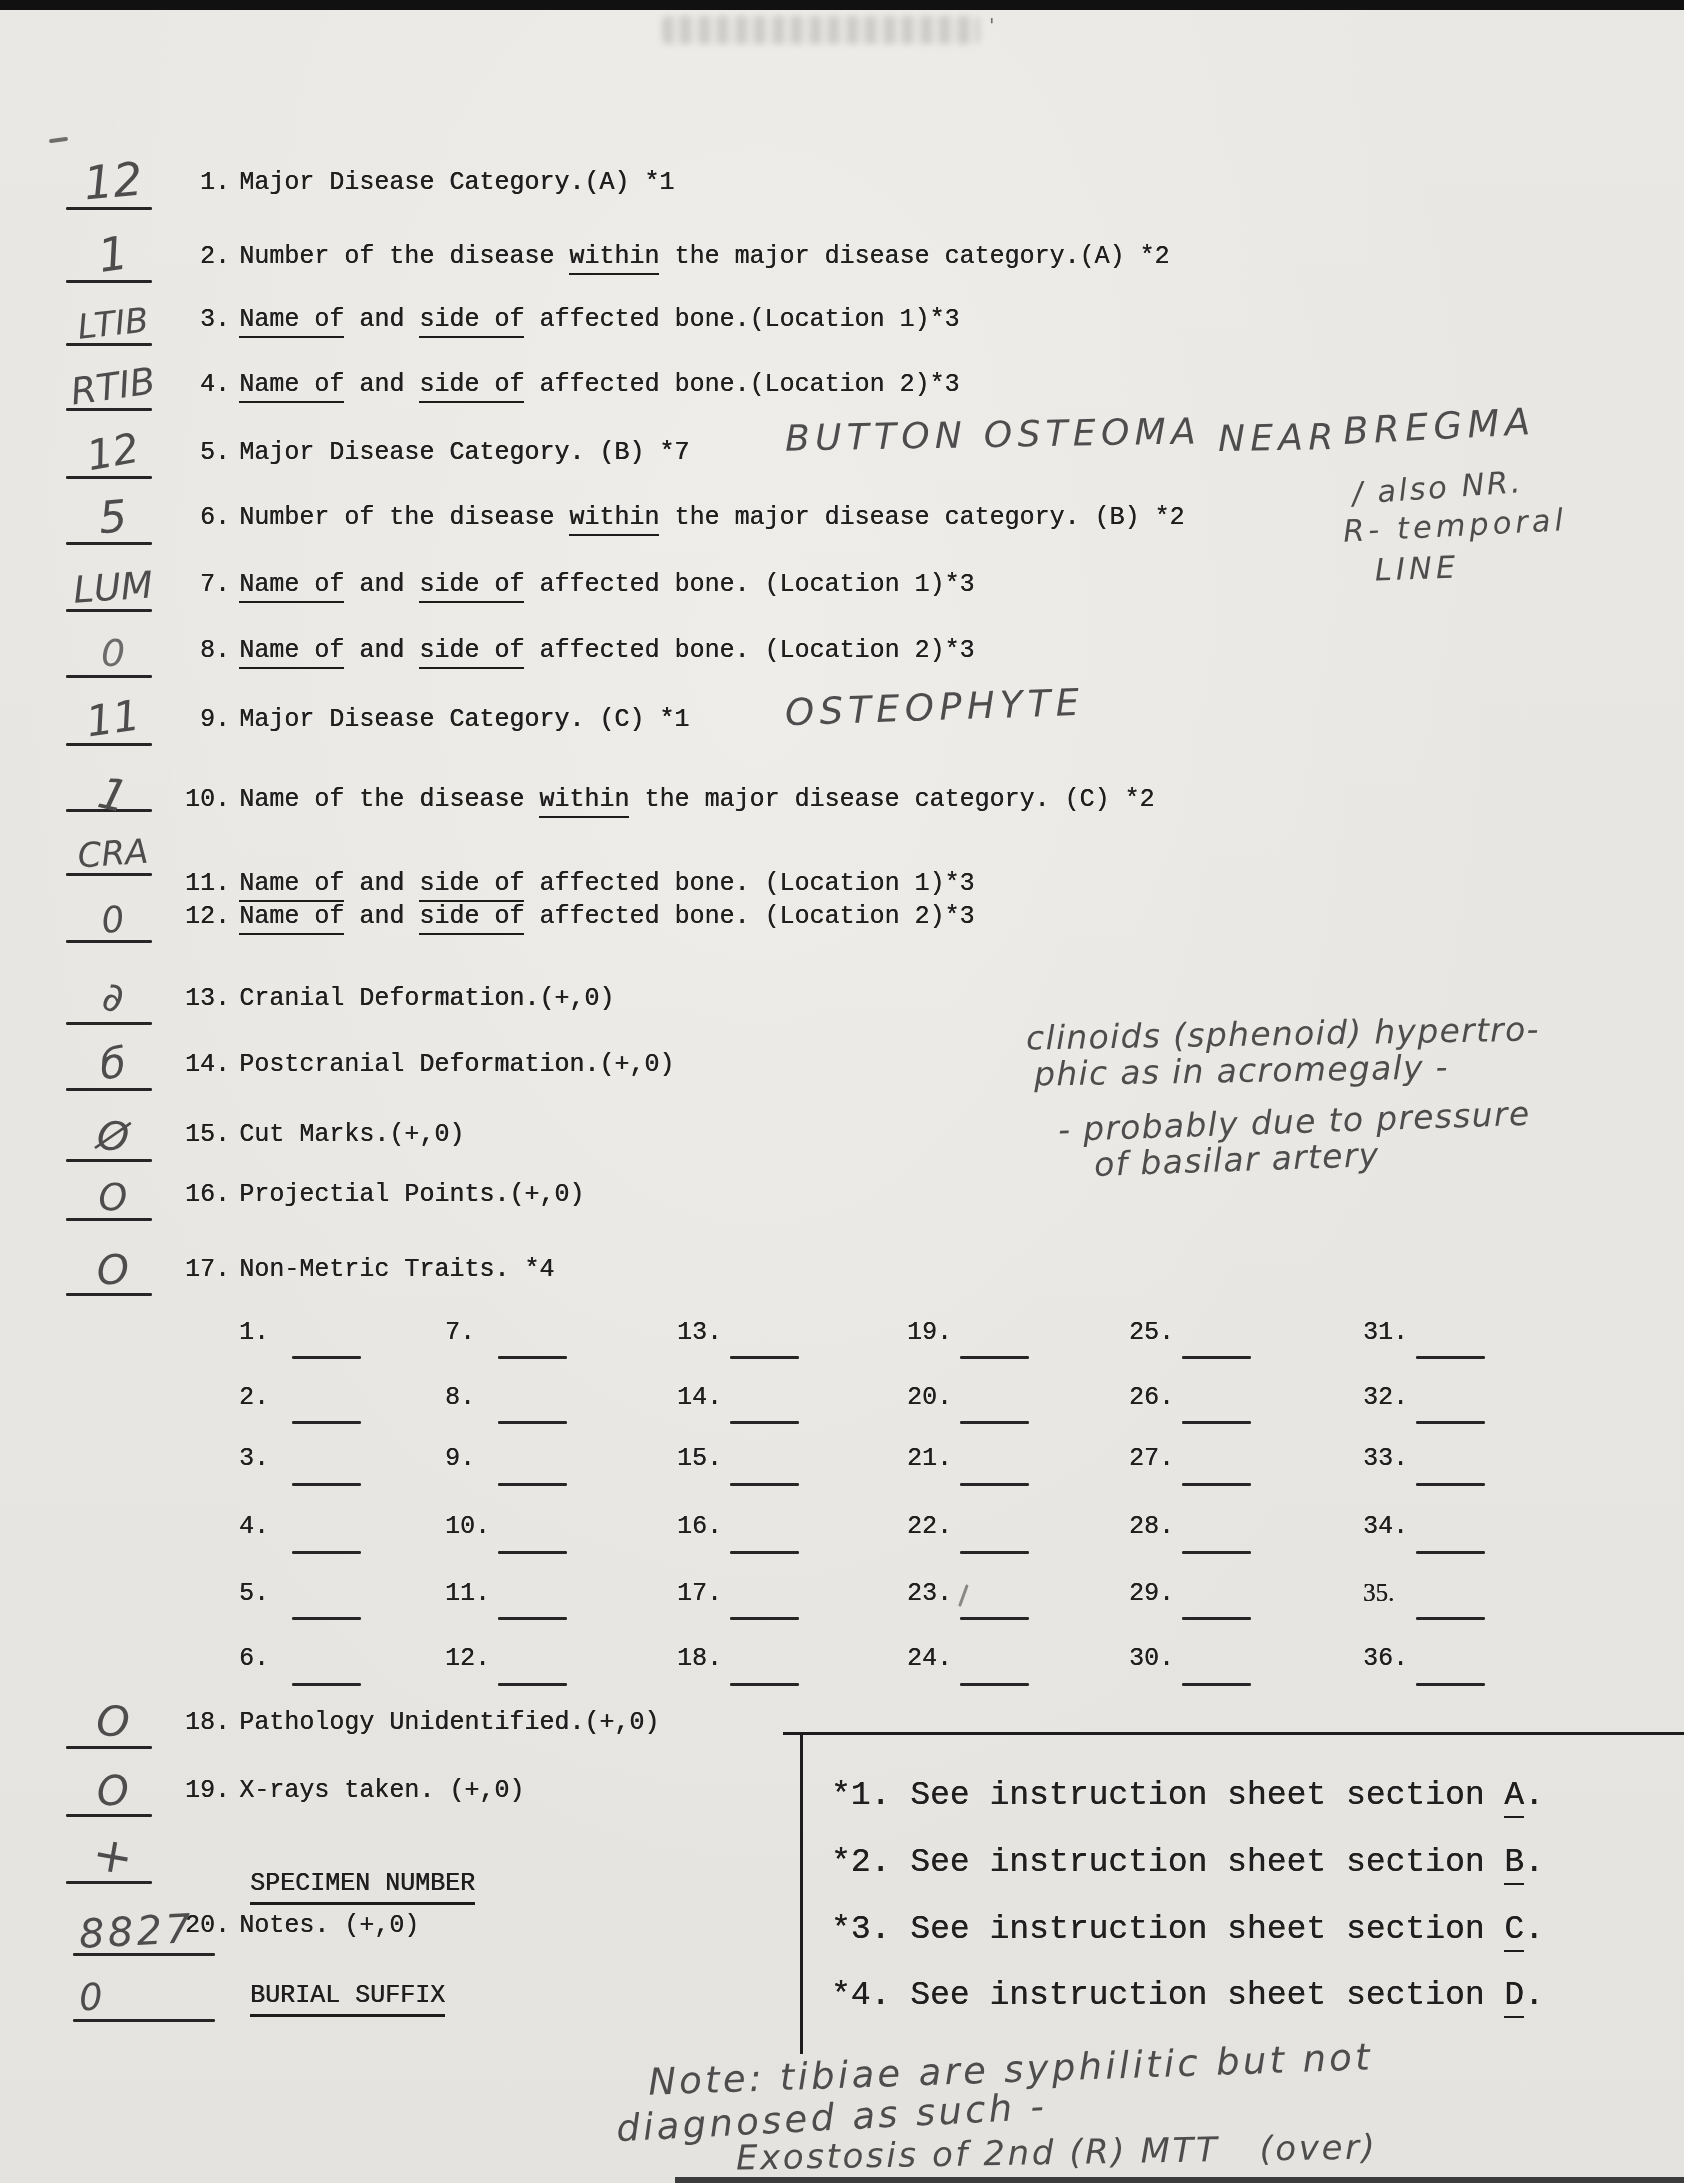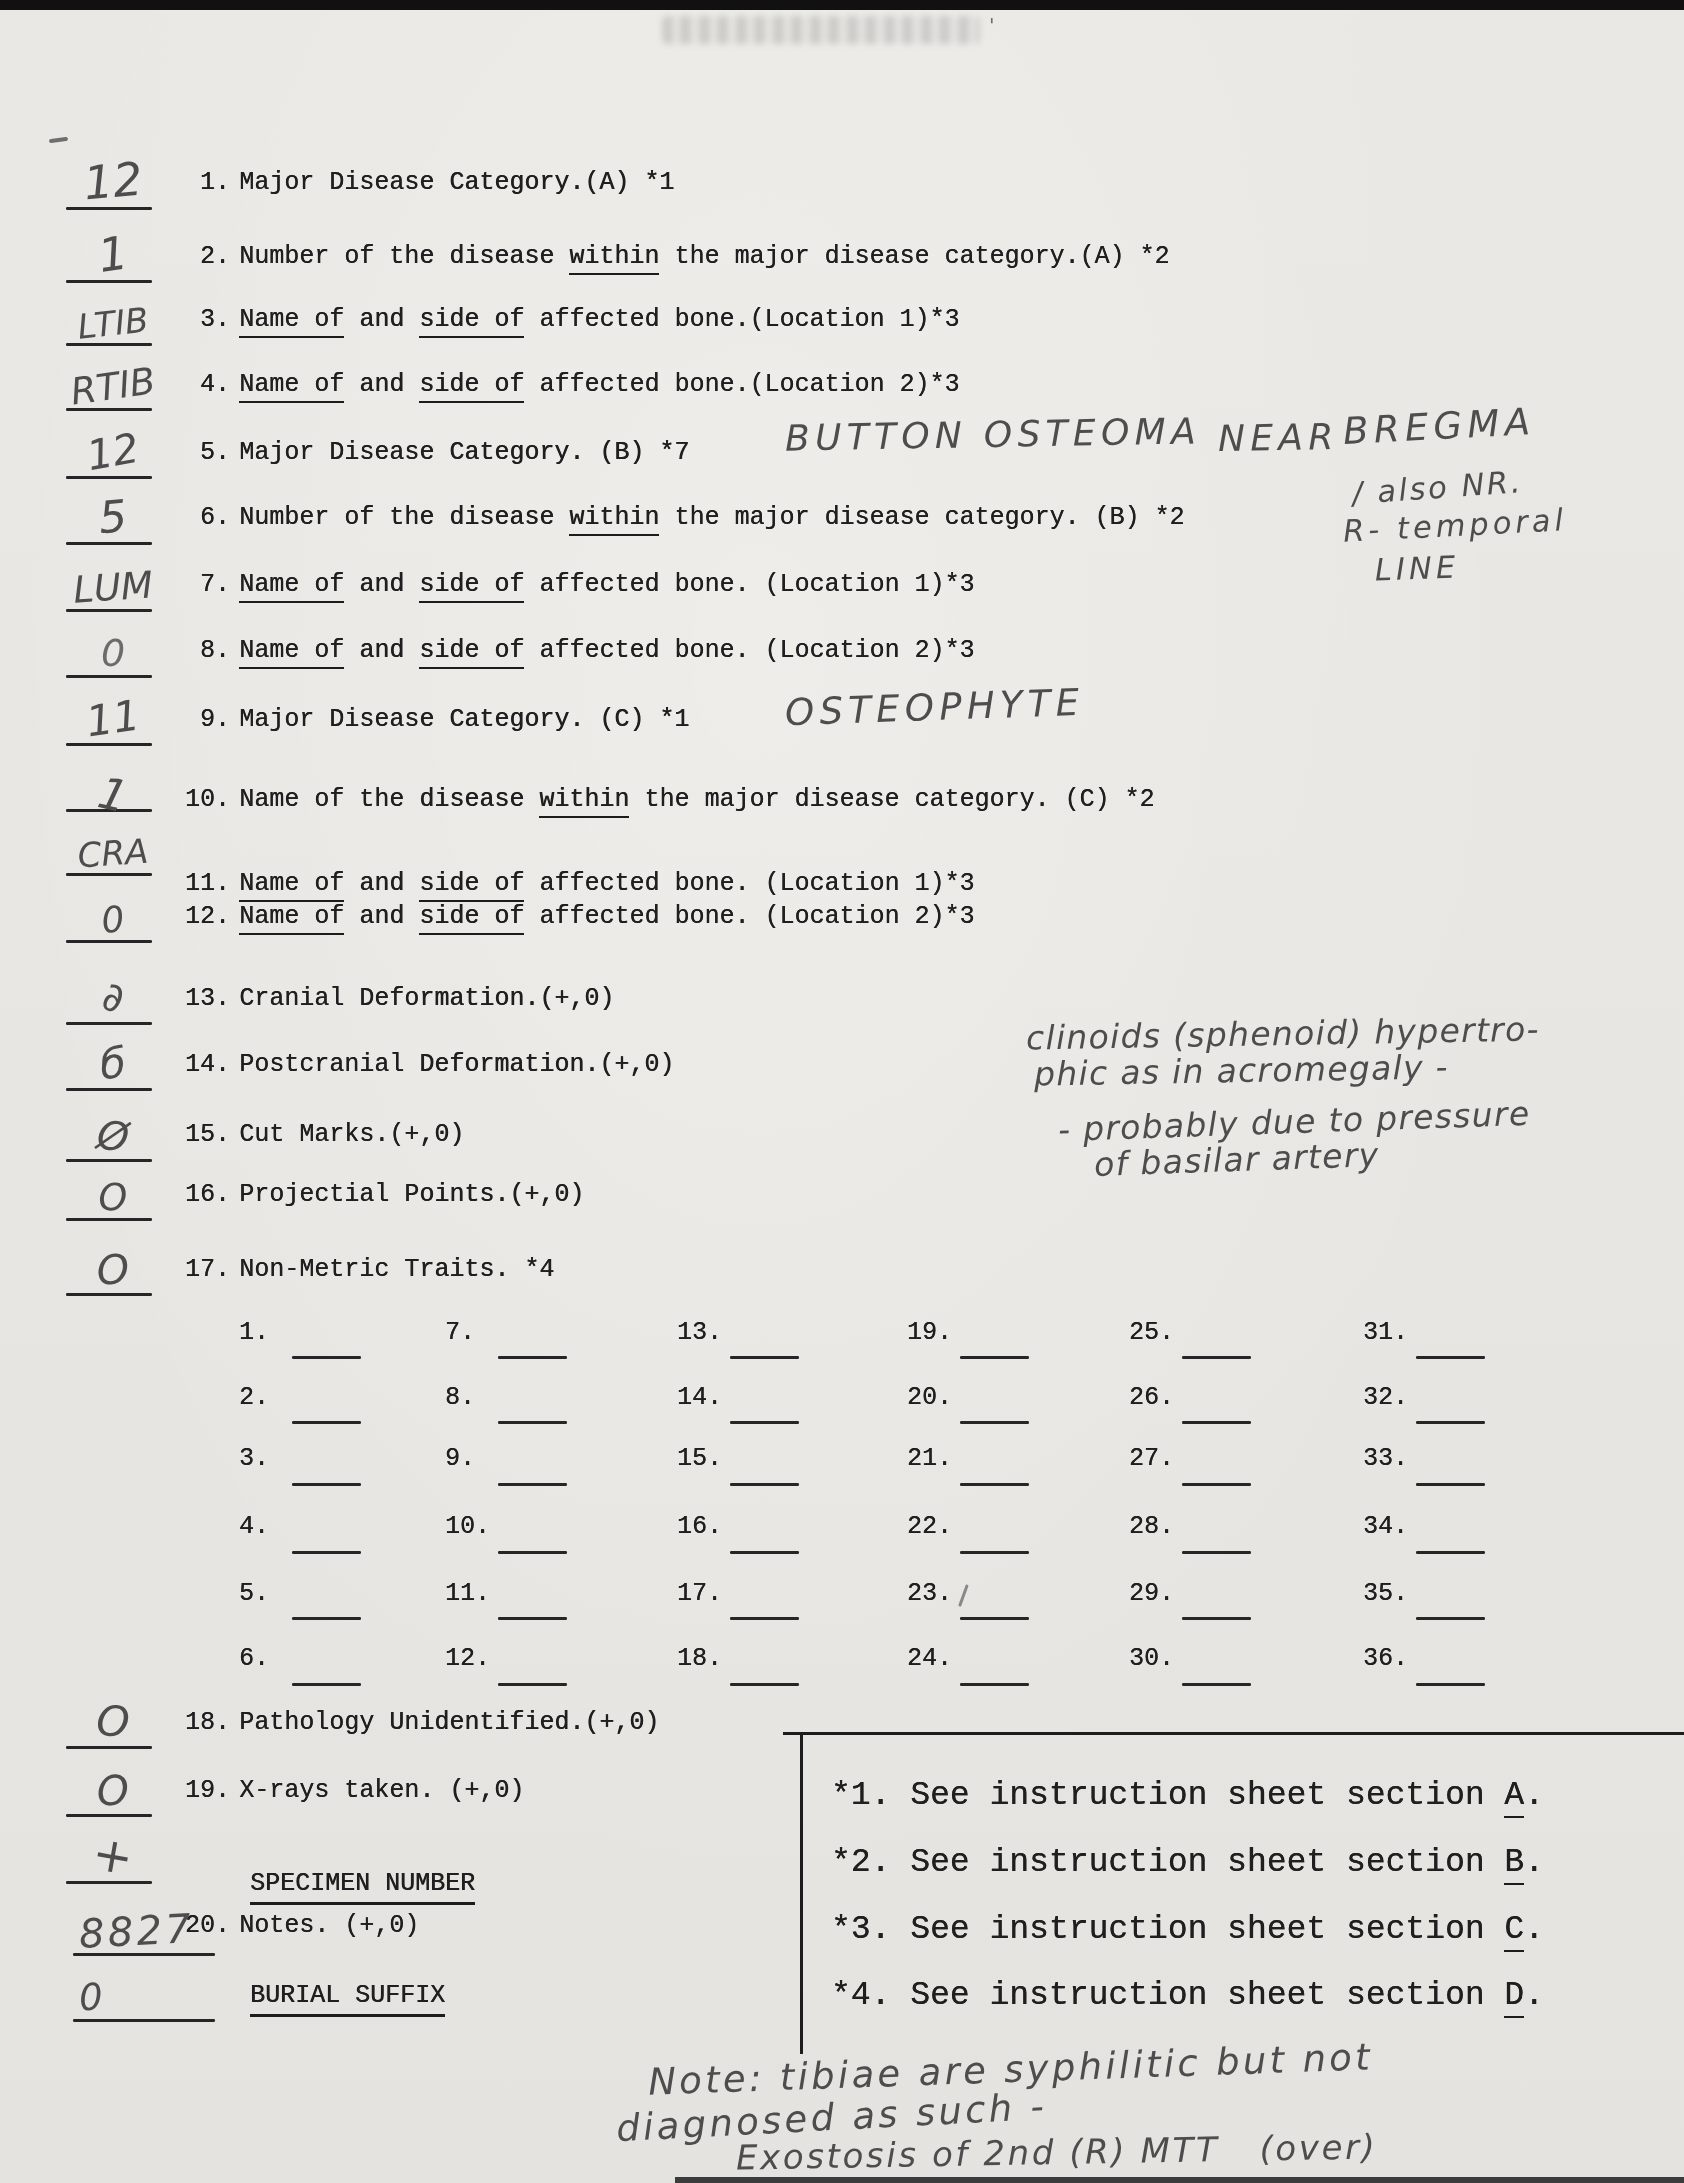--- a/index.html
+++ b/index.html
@@ -174,21 +174,21 @@
       <div class="gnum" style="left: 239px; top: 1579px;">5.</div>
       <div class="blank" style="left: 292px; width: 69px; top: 1617px;"></div>
       <div class="gnum" style="left: 445px; top: 1579px;">11.</div>
       <div class="blank" style="left: 498px; width: 69px; top: 1617px;"></div>
       <div class="gnum" style="left: 677px; top: 1579px;">17.</div>
       <div class="blank" style="left: 730px; width: 69px; top: 1617px;"></div>
       <div class="gnum" style="left: 907px; top: 1579px;">23.</div>
       <div class="blank" style="left: 960px; width: 69px; top: 1617px;"></div>
       <div class="gnum" style="left: 1129px; top: 1579px;">29.</div>
       <div class="blank" style="left: 1182px; width: 69px; top: 1617px;"></div>
-      <div class="gnum" style="left: 1363px; top: 1579px;">35.</div>
+      <div class="gnum" style="left: 1363px; top: 1579px; font-family: Liberation Serif, serif;">35.</div>
       <div class="blank" style="left: 1416px; width: 69px; top: 1617px;"></div>
       <div class="gnum" style="left: 239px; top: 1644px;">6.</div>
       <div class="blank" style="left: 292px; width: 69px; top: 1683px;"></div>
       <div class="gnum" style="left: 445px; top: 1644px;">12.</div>
       <div class="blank" style="left: 498px; width: 69px; top: 1683px;"></div>
       <div class="gnum" style="left: 677px; top: 1644px;">18.</div>
       <div class="blank" style="left: 730px; width: 69px; top: 1683px;"></div>
       <div class="gnum" style="left: 907px; top: 1644px; text-align: right;">24.</div>
       <div class="blank" style="left: 960px; width: 69px; top: 1683px;"></div>
       <div class="gnum" style="left: 1129px; top: 1644px;">30.</div>

